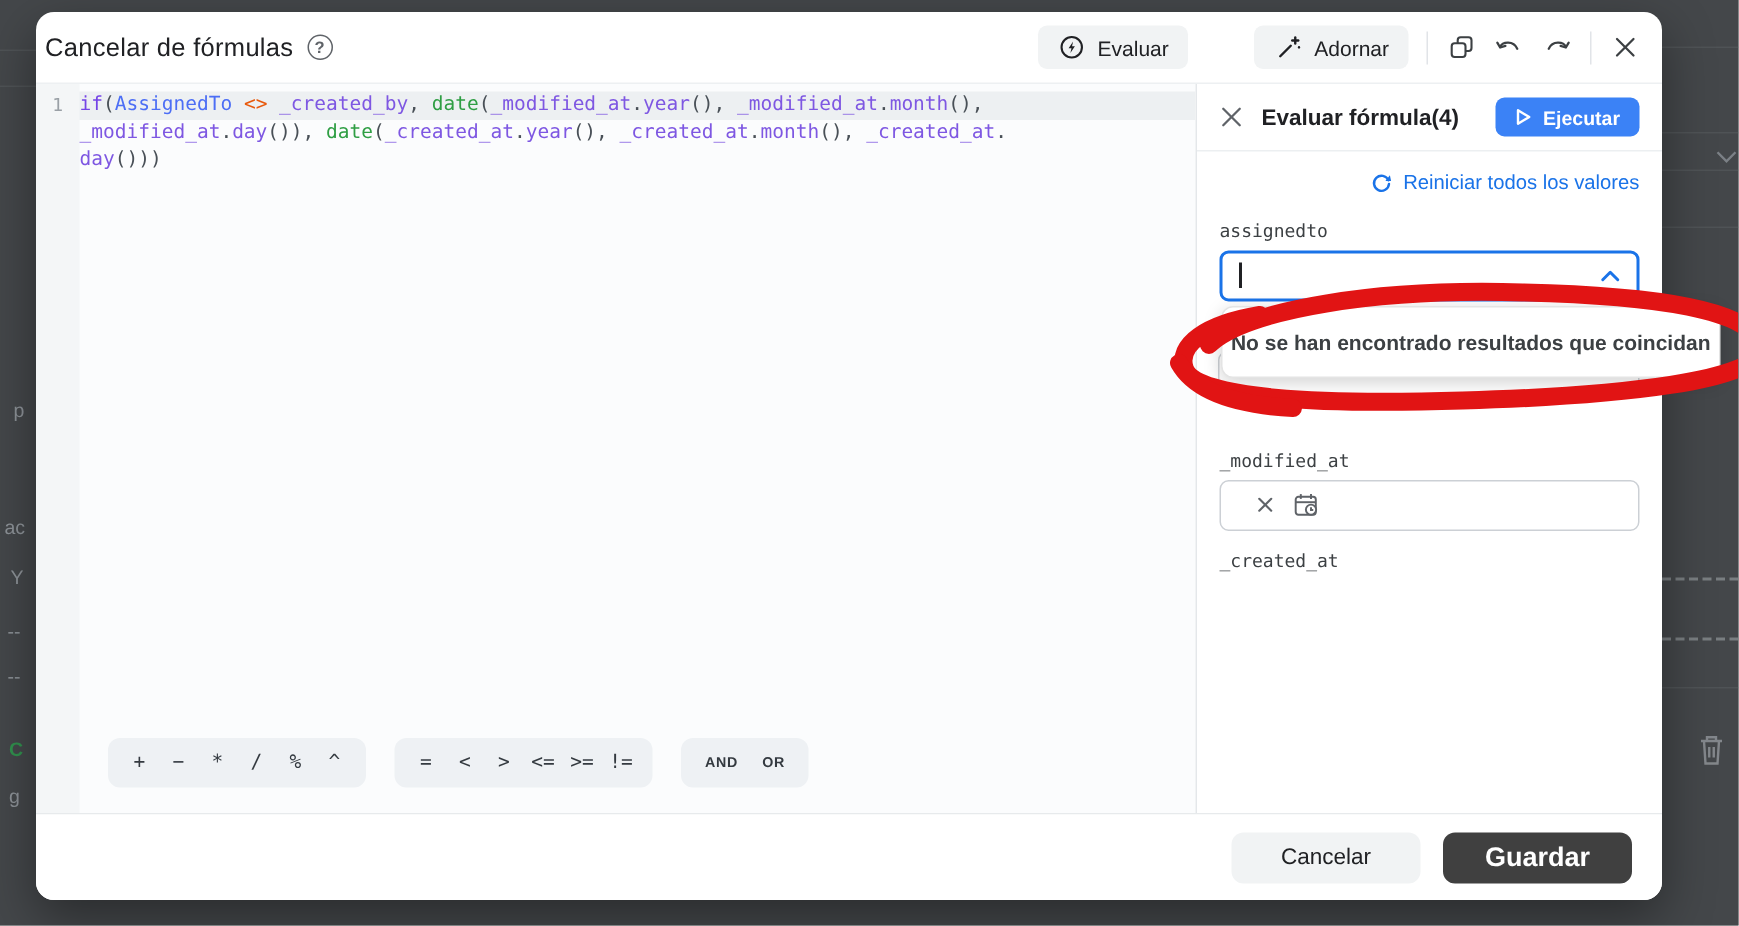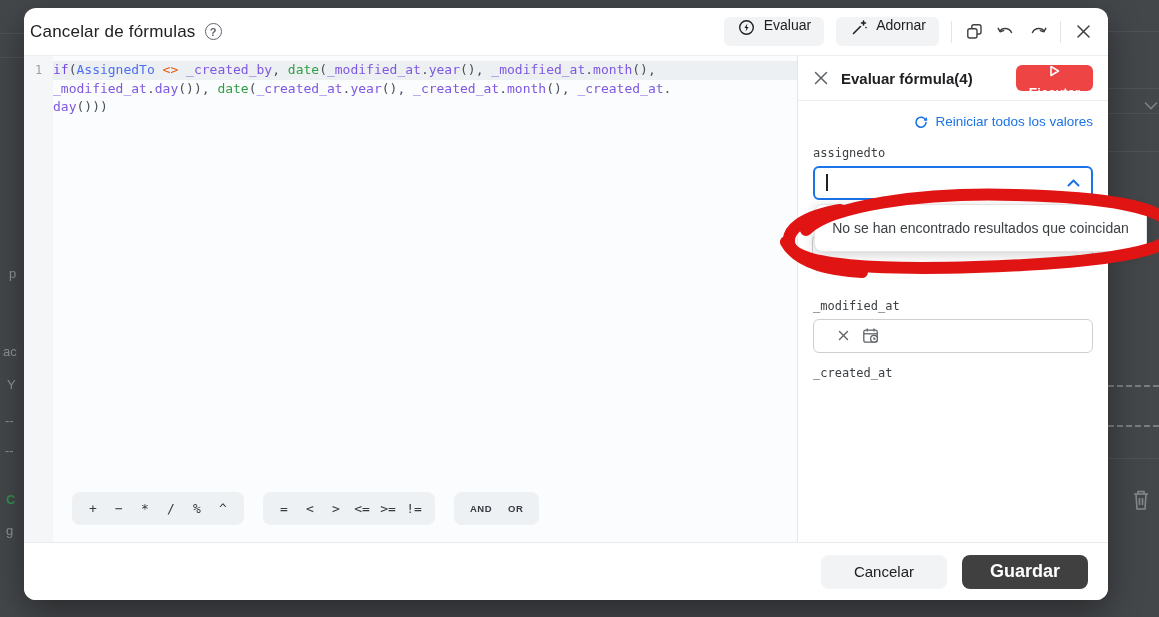--- a/index.html
+++ b/index.html
@@ -16,22 +16,22 @@
 
   
   .dialog { position:absolute; left:24px; top:8px; width:1084px; height:592px;
     background:#ffffff; border-radius:12px; box-shadow:0 12px 34px rgba(0,0,0,.4); }
 
   .title-bar { height:48px; display:flex; align-items:center; padding:0 15px 0 6px; border-bottom:1px solid #edf0f2; }
   .dlg-title { font-size:17px; color:#202124; letter-spacing:.2px; }
   .help-badge { width:17px; height:17px; border:1.5px solid #5f6368; border-radius:50%; color:#5f6368;
     font-size:11px; font-weight:bold; display:inline-flex; align-items:center; justify-content:center; margin-left:9px; }
   .tb-right { margin-left:auto; display:flex; align-items:center; gap:12px; }
-  .tb-btn { display:inline-flex; gap:7px; background:#f1f3f4; border:none; border-radius:6px;
-    height:29px; padding:0 13px; font-family:inherit; font-size:14px; color:#202124; cursor:pointer; }
+  .tb-btn { display:inline-flex; align-items:center; gap:7px; background:#f1f3f4; border:none; border-radius:6px;
+    height:29px; padding:0 13px; font-family:inherit; font-size:14px; color:#202124; cursor:pointer;margin-left:32px; }
   .tb-sep { width:1px; height:22px; background:#e1e4e8; }
   .tb-icon { display:inline-flex; align-items:center; justify-content:center; width:20px; height:20px; cursor:pointer; }
 
   
   .main { display:flex; height:486px; }
   .editor { flex:1; position:relative; background:#fbfcfd; overflow:hidden; }
   .gutter { position:absolute; left:0; top:0; bottom:0; width:29px; background:#f4f6f7; }
   .line-no { position:absolute; left:0; top:7px; width:29px; text-align:center;
     font-family:"DejaVu Sans Mono", monospace; font-size:12px; color:#9aa0a6; }
   .active-line-band { position:absolute; left:0; right:0; top:5px; height:19px; background:#edf0f2; }
@@ -43,22 +43,22 @@
   .op-toolbar { position:absolute; left:48px; bottom:17px; display:flex; gap:19px; }
   .op-group { display:inline-flex; align-items:center; gap:8px; background:#eef1f4; border-radius:8px; height:33px; padding:0 12px; }
   .op-btn { min-width:18px; text-align:center; font-size:13px; color:#343a40; cursor:pointer;
     font-family:"DejaVu Sans Mono", monospace; }
   .op-words .op-btn { font-size:9.5px; font-weight:bold; letter-spacing:.5px; font-family:"Liberation Sans",sans-serif; padding:0 4px; }
 
   
   .panel { width:311px; background:#ffffff; border-left:1px solid #e4e7ea; position:relative; }
   .panel-header { height:45px; display:flex; align-items:center; padding:0 15px; border-bottom:1px solid #eceff1; }
   .panel-title { font-size:15px; color:#202124; margin-left:12px; flex:1;font-weight:bold; }
-  .run-btn { display:inline-flex; align-items:center; gap:8px; background:#ef4444; color:#fff; border:none;
-    border-radius:6px; height:26px; padding:0 13px; font-family:inherit; font-size:13px; font-weight:bold; cursor:pointer;flex-direction:column; }
+  .run-btn { display:inline-flex; align-items:center; gap:8px; background:#3b82f6; color:#fff; border:none;
+    border-radius:6px; height:26px; padding:0 13px; font-family:inherit; font-size:13px; font-weight:bold; cursor:pointer; }
   .panel-body { padding:11px 15px 16px 15px; }
   .reset-row { text-align:right; padding-top:2px; }
   .reset-link { display:inline-flex; align-items:center; gap:7px; color:#1a73e8; font-size:13.5px; cursor:pointer; }
   .field-label { font-family:"DejaVu Sans Mono", monospace; font-size:12px; color:#3c4043; margin:13px 0 6px 0; }
   .select-input { height:34px; border:2px solid #1a73e8; border-radius:6px; display:flex; align-items:center;
     padding:0 11px; background:#fff; cursor:text; }
   .caret { width:1.5px; height:17px; background:#202124; animation: blink 1.1s steps(1) infinite; }
   @keyframes blink { 50% { opacity:0; } }
   .select-chevron { margin-left:auto; display:flex; cursor:pointer; }
   .dd-spacer { height:86px; }
@@ -74,21 +74,21 @@
     font-family:inherit; font-size:15px; cursor:pointer; }
   .btn-save { background:#404040; color:#fff; border:none; border-radius:8px; height:34px; padding:0 28px;
     font-family:inherit; font-size:18px; font-weight:bold; cursor:pointer; }
 
   
   .hidden-field-sliver { position:absolute; left:812px; top:234px; width:281px; height:30px;
     border:1px solid #ccd0d5; border-radius:6px; background:#fff; z-index:30; }
   .dropdown { position:absolute; left:814px; top:204px; width:333px; height:48px; background:#fff;
     border:1px solid #e4e4e4; border-radius:8px; box-shadow:0 3px 12px rgba(0,0,0,.18); z-index:40;
     display:flex; align-items:center; justify-content:center; }
-  .dd-msg { font-size:14px; font-weight:400; color:#3c4043; white-space:nowrap; }
+  .dd-msg { font-size:14px; font-weight:700; color:#3c4043; white-space:nowrap; }
   .annotation { position:absolute; left:770px; top:184px; width:389px; height:95px; z-index:50; pointer-events:none; overflow:hidden; }
 </style>
 </head>
 <body>
 
 <div id="stage">
 
   <div>
     <div id="bd-frags">
         <span class="bd-frag " style="left: 9px; top: 266px;">p</span>

